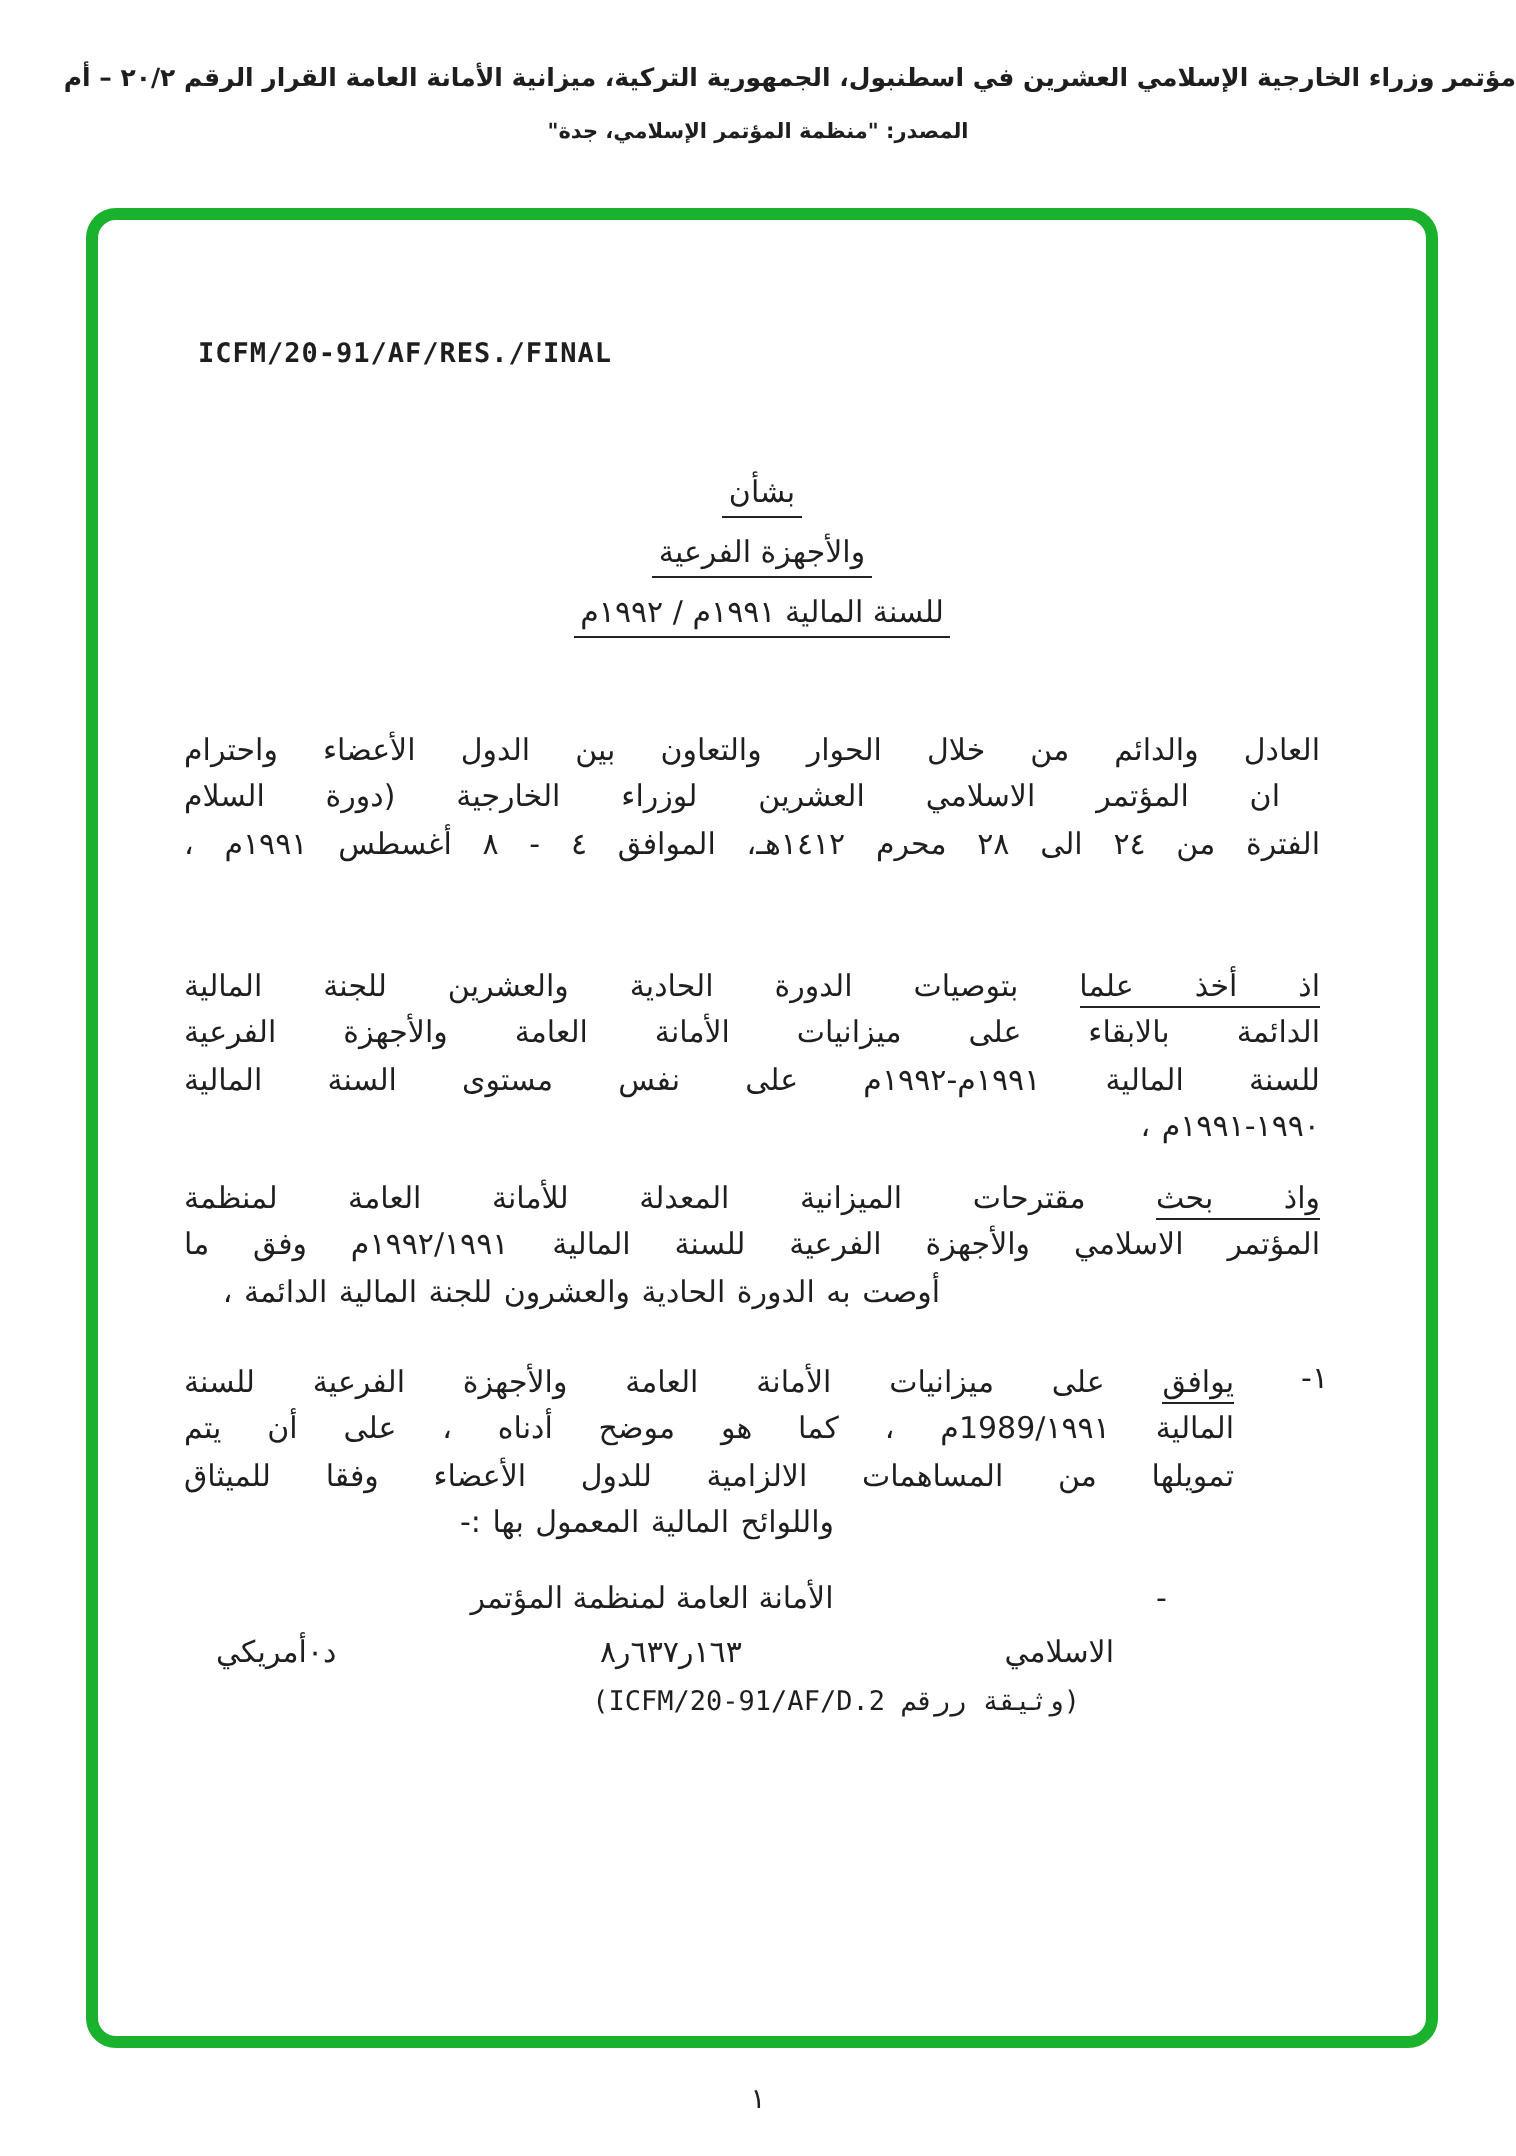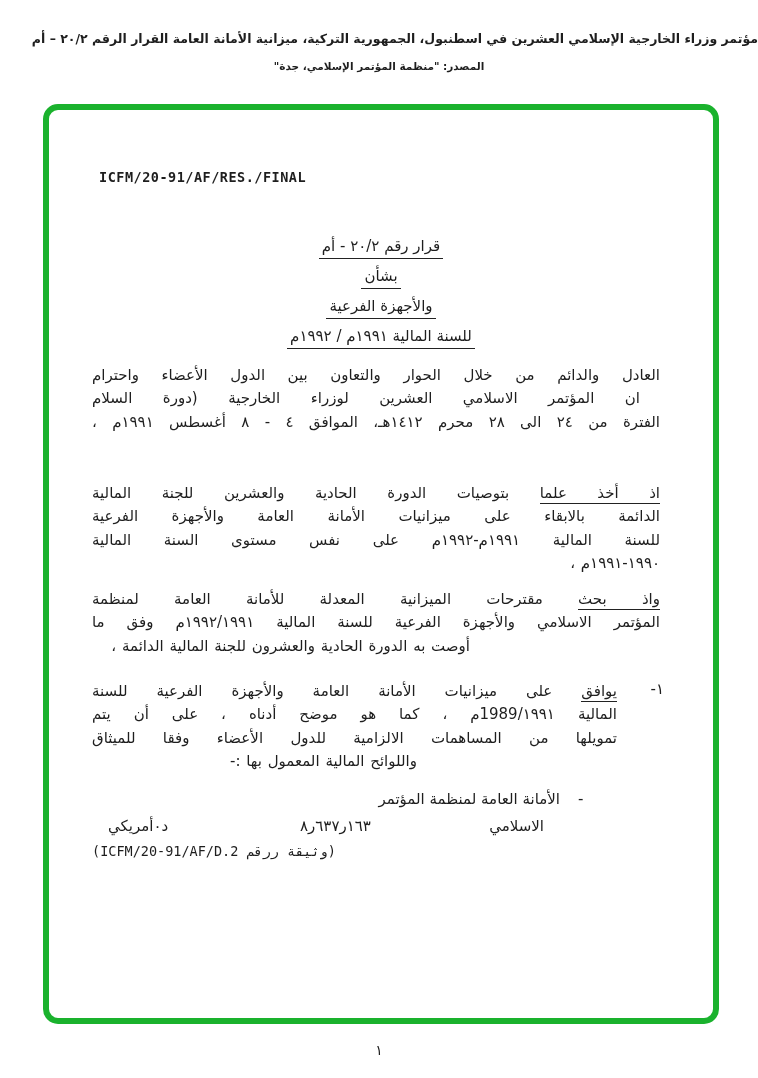--- a/index.html
+++ b/index.html
@@ -35,43 +35,42 @@
   .u{border-bottom:1.4px solid #222;padding-bottom:1px;}
   .p1{left:92px;top:364px;width:568px;}
   .p2{left:92px;top:482px;width:568px;}
   .p3{left:92px;top:588px;width:568px;}
   .it1{left:92px;top:680px;width:525px;}
   .mark1{position:absolute;right:94px;top:680px;direction:rtl;font-size:15px;}
   
   .subdash{position:absolute;left:578px;top:790px;font-size:15px;}
   .sub{position:absolute;left:92px;top:790px;width:468px;direction:rtl;
        font-size:15px;}
-  .sub .r1{text-align:right;line-height:18px;}
+  .sub .r1{text-align:center;line-height:18px;}
   .sub .r2{position:relative;height:18px;margin-top:9px;}
-  .s-lab{position:absolute;right:16px;top:0;}
+  .s-lab{position:absolute;right:3px;top:0;}
   .s-amt{position:absolute;left:208px;top:0;direction:ltr;unicode-bidi:bidi-override;}
   .s-cur{position:absolute;left:16px;top:0;}
-  .sub .r3{text-align:left;padding-left:0;padding-right:20px;margin-top:7px;
+  .sub .r3{text-align:right;padding-left:0;padding-right:20px;margin-top:7px;
            line-height:18px;font-size:13.5px;
            font-family:"DejaVu Sans Mono","DejaVu Sans",monospace;}
   .pageno{position:absolute;top:1042px;left:0;width:758px;text-align:center;
           font-size:14px;}
 </style>
 </head>
 <body>
 
 <div class="hdr1">مؤتمر وزراء الخارجية الإسلامي العشرين في اسطنبول، الجمهورية التركية، ميزانية الأمانة العامة القرار الرقم ٢٠/٢ – أم</div>
 <div class="hdr2">المصدر: "منظمة المؤتمر الإسلامي، جدة"</div>
 
 <div class="frame"></div>
 
 <div class="ref">ICFM/20-91/AF/RES./FINAL</div>
 
 <div class="titles">
-  <div class="row"><span class="tl">قرار رقم ٢٠/٢ - أم</span></div>
   <div class="row"><span class="tl">بشأن</span></div>
   <div class="row"><span class="tl">والأجهزة الفرعية</span></div>
   <div class="row"><span class="tl">للسنة المالية ١٩٩١م / ١٩٩٢م</span></div>
 </div>
 
 <div class="para p1">
   <div class="l">العادل والدائم من خلال الحوار والتعاون بين الدول الأعضاء واحترام</div>
   <div class="l ind20">ان المؤتمر الاسلامي العشرين لوزراء الخارجية (دورة السلام</div>
   <div class="l">الفترة من ٢٤ الى ٢٨ محرم ١٤١٢هـ، الموافق ٤ - ٨ أغسطس ١٩٩١م ،</div>
 </div>

